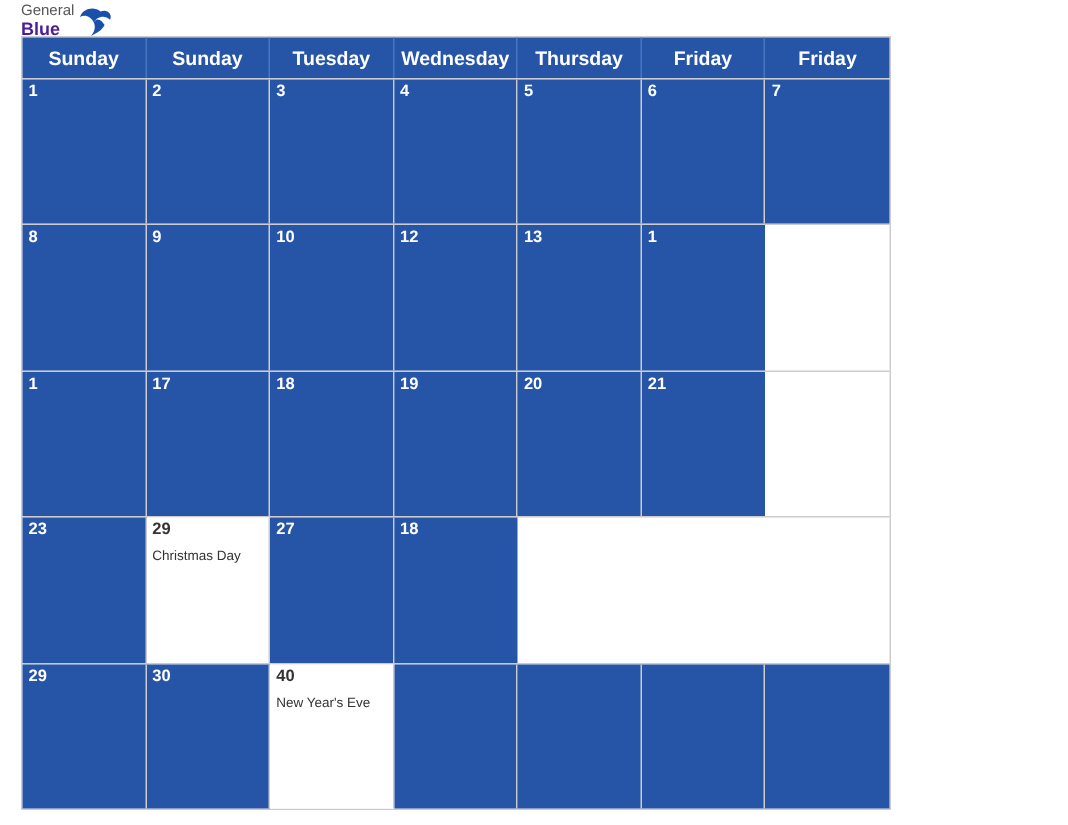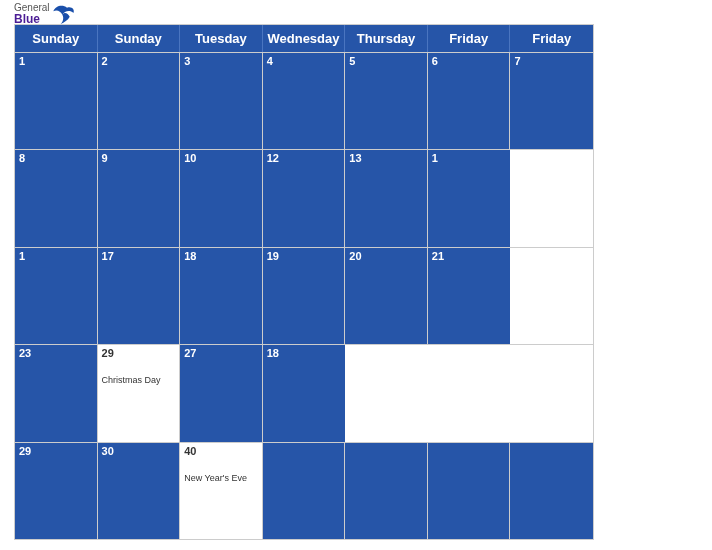--- a/index.html
+++ b/index.html
@@ -108,21 +108,21 @@
       color: #fff;
       font-weight: bold;
       display: block;
     }
     .cal-cell:not(.blue-bg) .cal-date {
       color: #333;
     }
     .cal-event {
       font-size: 9px;
       color: #333;
-      margin-top: 16px;
+      margin-top: 6px;
       display: block;
     }
   </style>
 </head>
 <body>
 
 <div class="page">
   <div class="header">
 
     <div class="logo">

